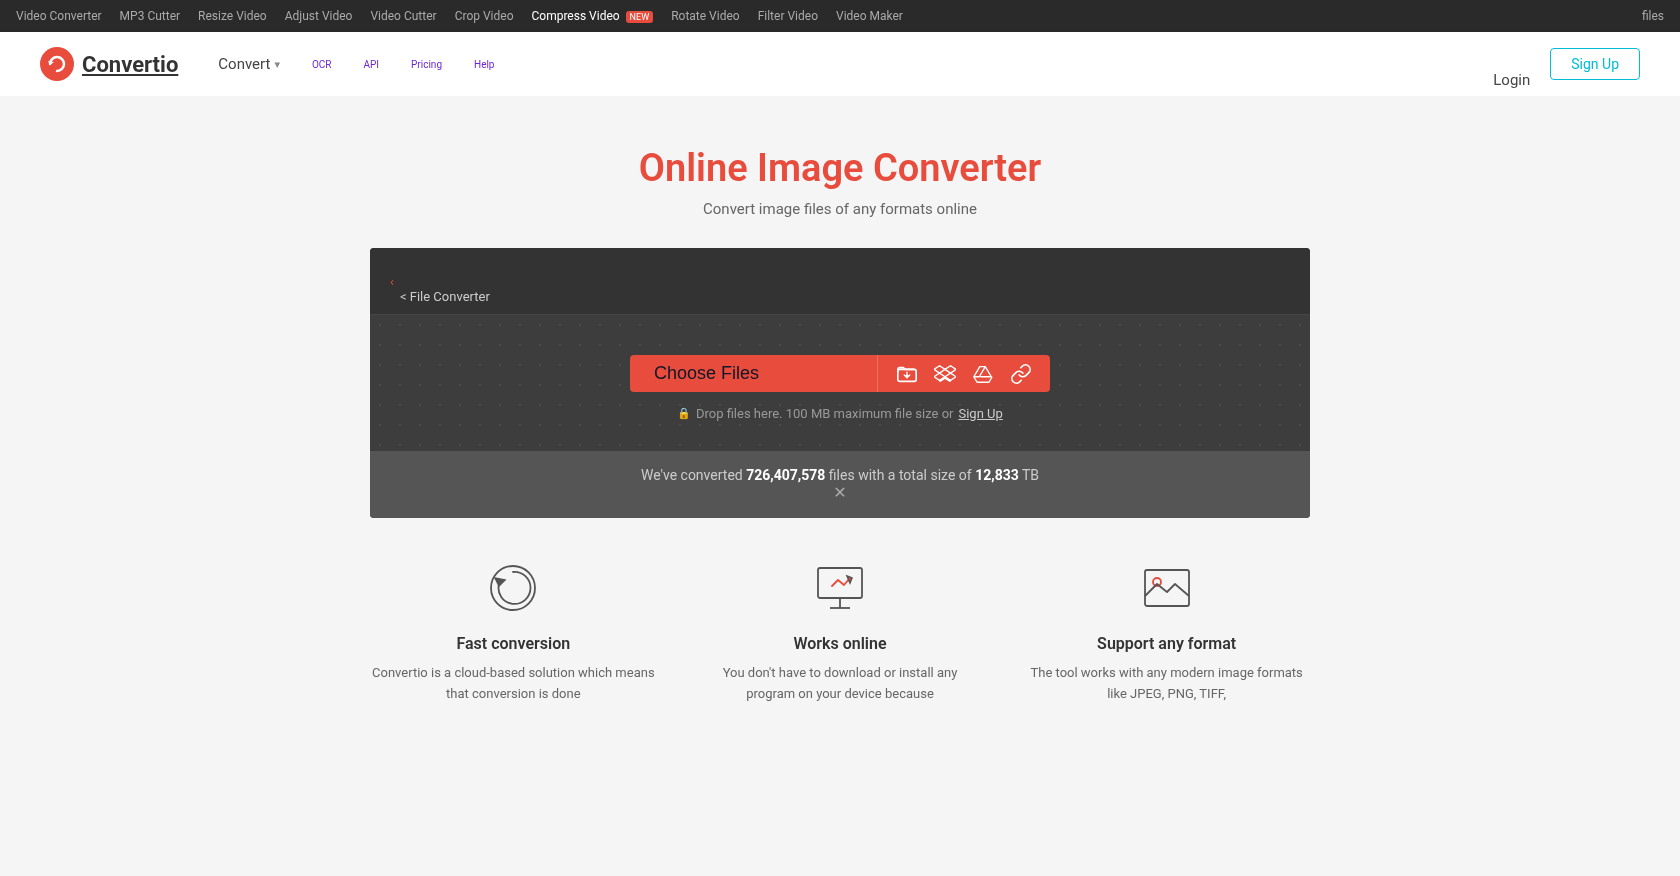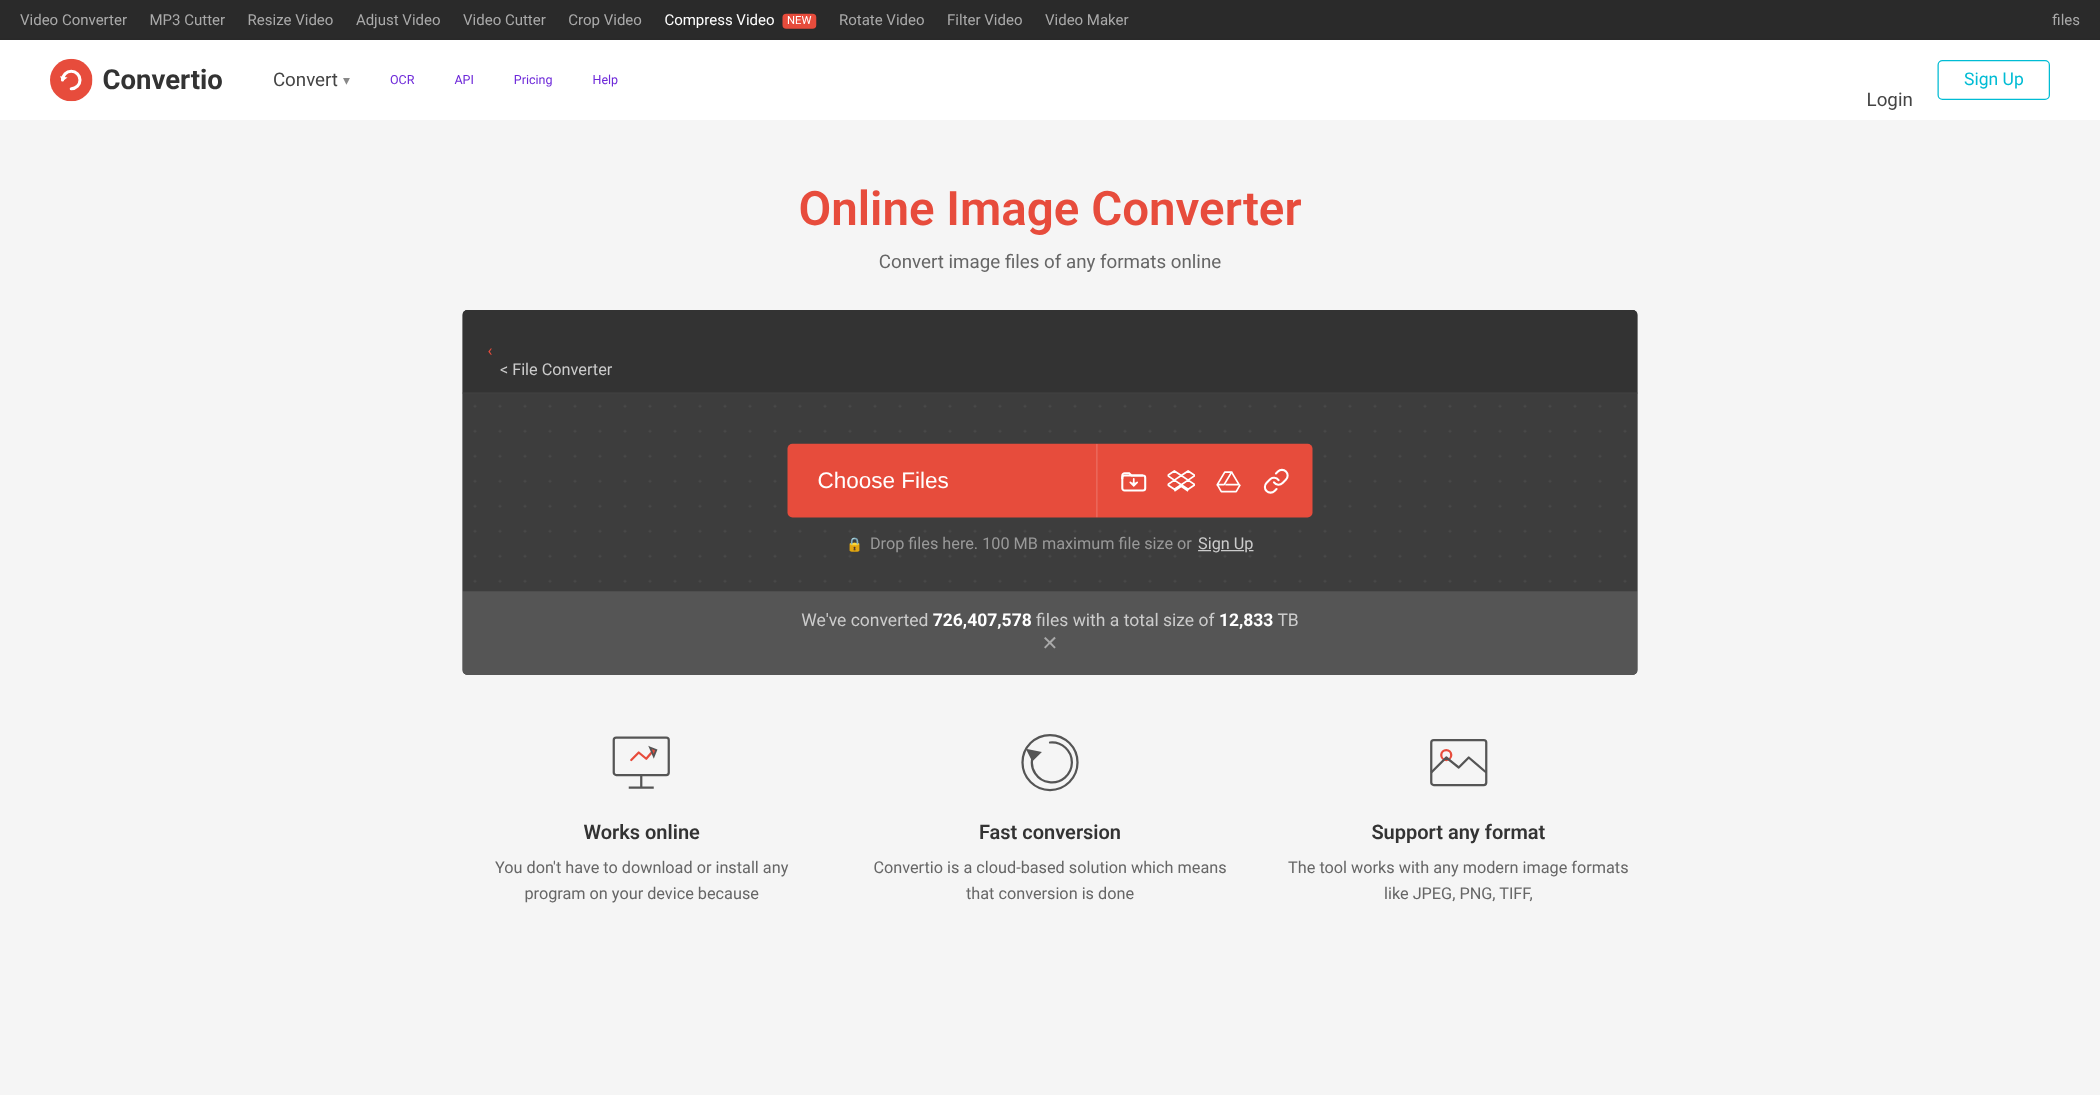--- a/index.html
+++ b/index.html
@@ -57,20 +57,21 @@
       text-decoration: none;
     }
     .nav-logo-icon {
       width: 34px;
       height: 34px;
     }
     .nav-logo-text {
       font-size: 22px;
       font-weight: 700;
       color: #333;
+      text-decoration: underline;
     }
     .nav-menu {
       display: flex;
       align-items: center;
       gap: 32px;
       margin-left: 40px;
     }
     .nav-menu a {
       color: #6d28d9;
       text-decoration: none;
@@ -161,29 +162,29 @@
       padding: 40px 20px 30px;
       display: flex;
       flex-direction: column;
       align-items: center;
       background: #3d3d3d;
       background-image: radial-gradient(circle, #4a4a4a 1px, transparent 1px);
       background-size: 20px 20px;
     }
     .choose-files-btn {
       background: #e74c3c;
-      color: #ffffff;
+      color: #0f172a;
       border: none;
       border-radius: 4px;
       padding: 0;
       cursor: pointer;
       display: flex;
       align-items: center;
       width: 420px;
-      height: 59px;
+      height: 37px;
       overflow: hidden;
       justify-content: space-between;
     }
     .choose-files-label {
       padding: 0 24px;
       font-size: 18px;
       font-weight: 500;
       flex: 1;
       text-align: left;
     }
@@ -379,41 +380,41 @@
       <span class="stats-close">✕</span>
     </div>
   </div>
 </div>
 
 <div class="features-section">
 
   <div>
     <div class="feature-icon">
       <svg viewBox="0 0 60 60">
+        <circle cx="30" cy="30" r="22" stroke="#555" stroke-width="1.8" fill="none"></circle>
+        <path d="M30 14 A16 16 0 1 1 16 26" stroke="#555" stroke-width="1.8" fill="none" stroke-linecap="round"></path>
+        <polygon points="12,20 16,28 22,22" fill="#555"></polygon>
+      </svg>
+    </div>
+    <div class="feature-title">Fast conversion</div>
+    <div class="feature-desc">Convertio is a cloud-based solution which means that conversion is done</div>
+  </div>
+
+  <div>
+    <div class="feature-icon">
+      <svg viewBox="0 0 60 60">
         <rect x="8" y="10" width="44" height="30" rx="2" stroke="#555" stroke-width="1.8" fill="none"></rect>
         <line x1="20" y1="50" x2="40" y2="50" stroke="#555" stroke-width="1.8"></line>
         <line x1="30" y1="40" x2="30" y2="50" stroke="#555" stroke-width="1.8"></line>
         <path d="M22 28 L28 22 L34 27 L40 20" stroke="#e74c3c" stroke-width="1.8" fill="none" stroke-linecap="round" stroke-linejoin="round"></path>
         <polygon points="37,18 42,20 40,25" fill="#e74c3c"></polygon>
       </svg>
     </div>
     <div class="feature-title">Works online</div>
     <div class="feature-desc">You don't have to download or install any program on your device because</div>
-  </div>
-
-  <div>
-    <div class="feature-icon">
-      <svg viewBox="0 0 60 60">
-        <circle cx="30" cy="30" r="22" stroke="#555" stroke-width="1.8" fill="none"></circle>
-        <path d="M30 14 A16 16 0 1 1 16 26" stroke="#555" stroke-width="1.8" fill="none" stroke-linecap="round"></path>
-        <polygon points="12,20 16,28 22,22" fill="#555"></polygon>
-      </svg>
-    </div>
-    <div class="feature-title">Fast conversion</div>
-    <div class="feature-desc">Convertio is a cloud-based solution which means that conversion is done</div>
   </div>
 
   <div>
     <div class="feature-icon">
       <svg viewBox="0 0 60 60">
         <rect x="8" y="12" width="44" height="36" rx="2" stroke="#555" stroke-width="1.8" fill="none"></rect>
         <circle cx="20" cy="24" r="4" stroke="#e74c3c" stroke-width="1.8" fill="none"></circle>
         <path d="M8 38 L20 26 L30 34 L38 26 L52 38" stroke="#555" stroke-width="1.8" fill="none" stroke-linejoin="round"></path>
       </svg>
     </div>

